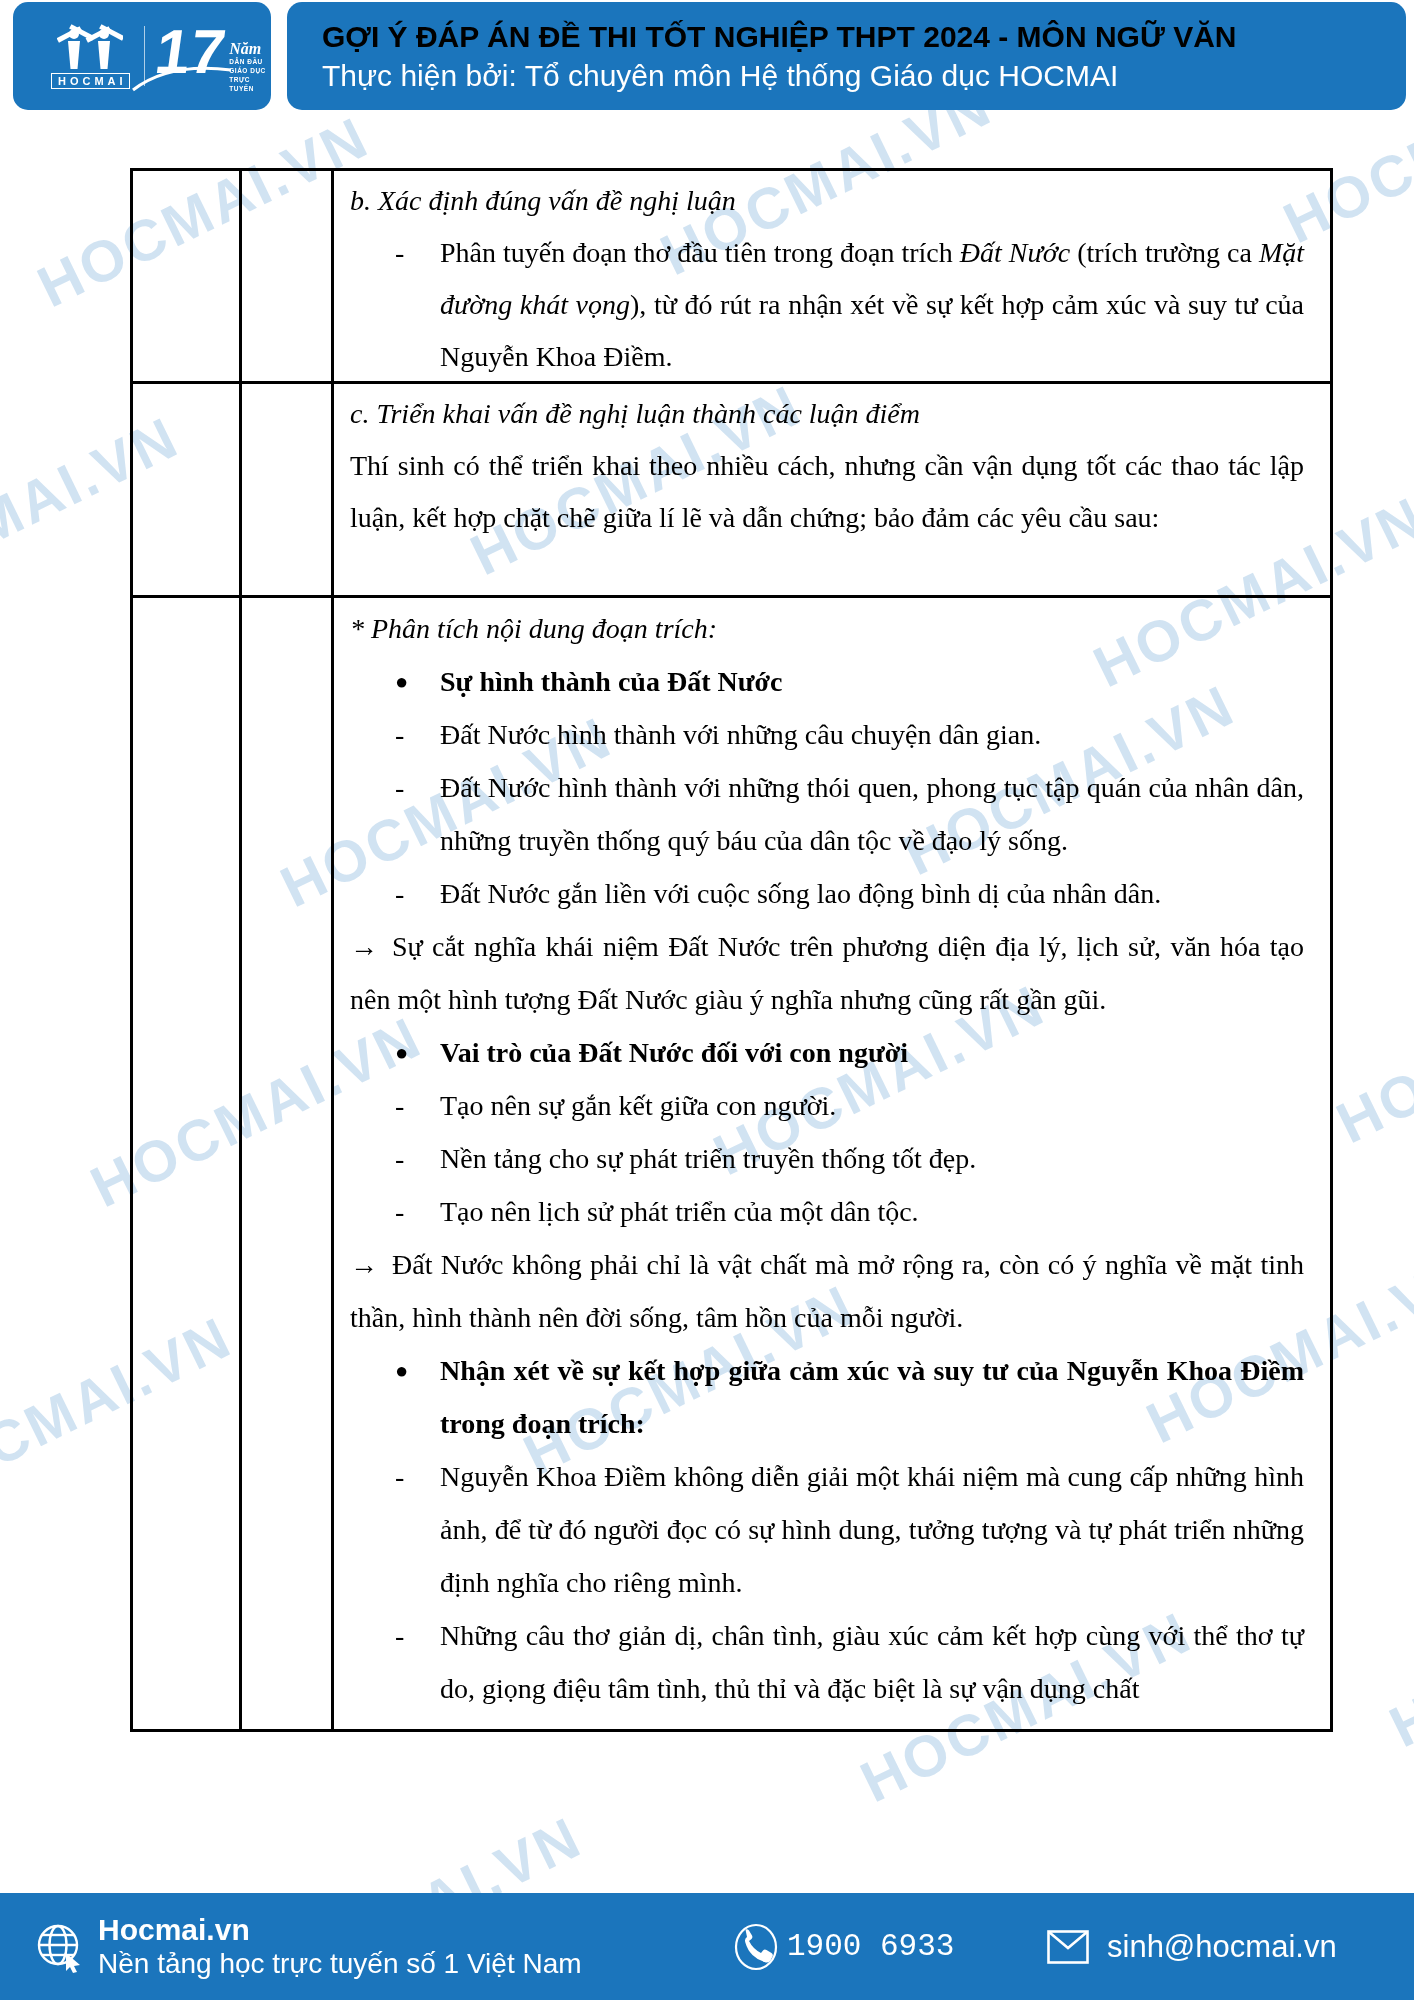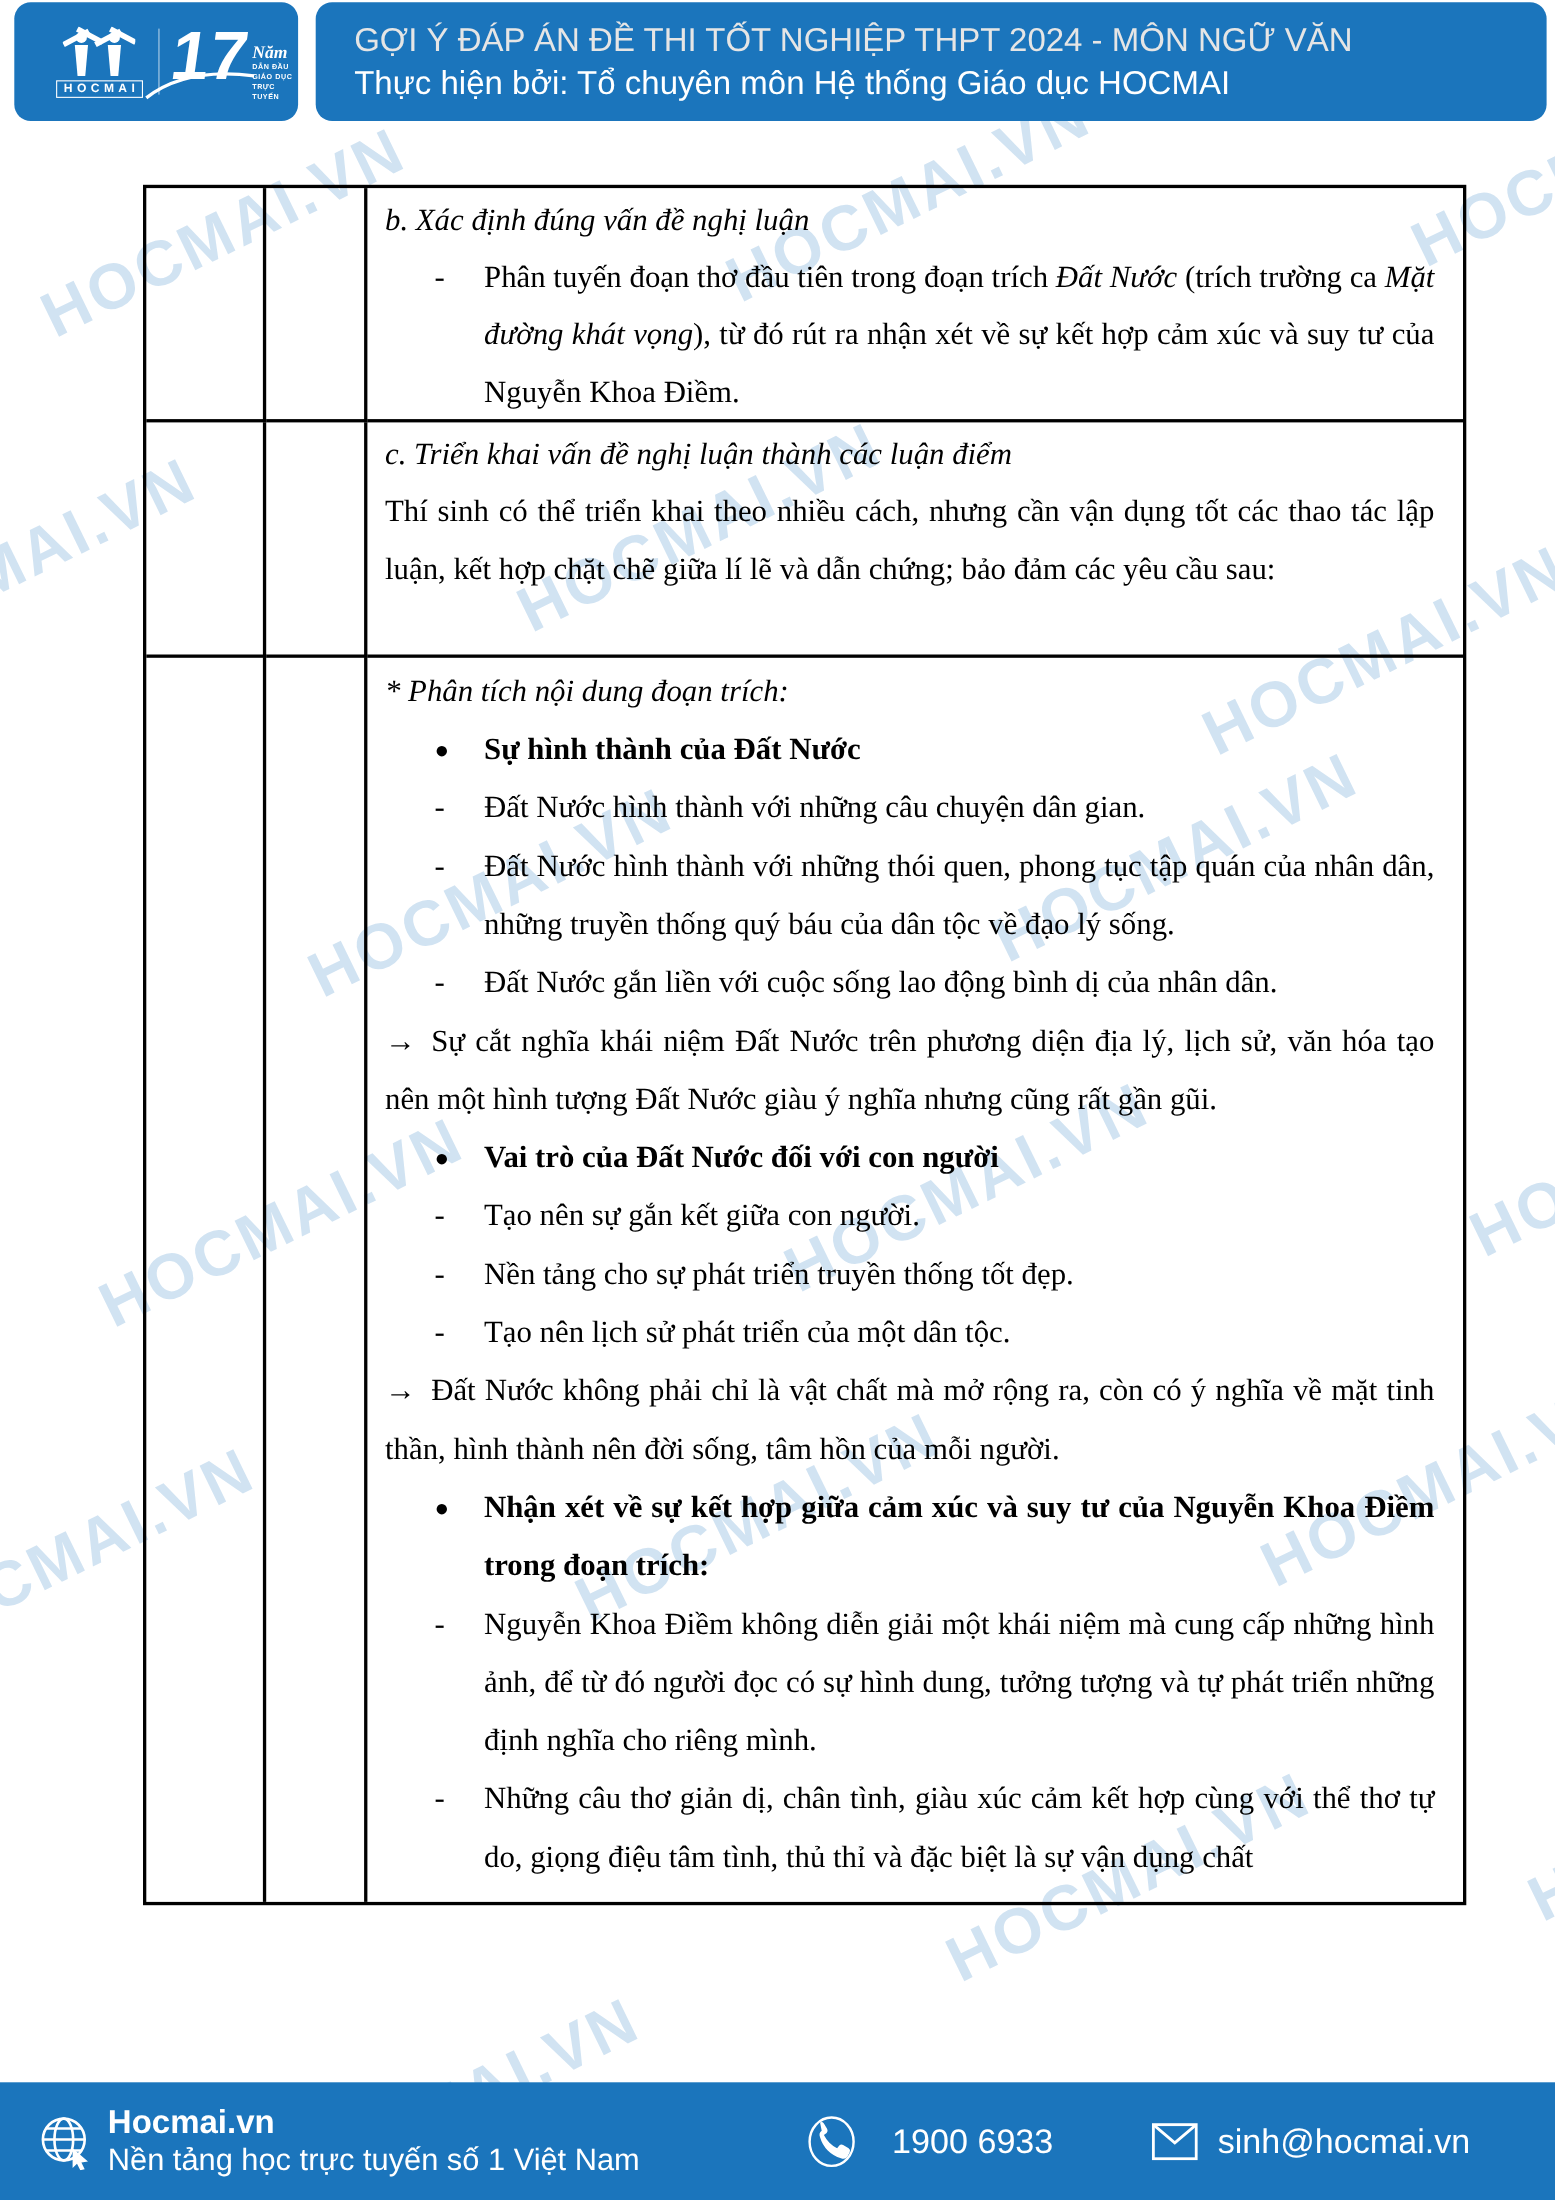--- a/index.html
+++ b/index.html
@@ -22,21 +22,21 @@
   .logo-17{color:#fff;font-family:"Liberation Sans",sans-serif;font-weight:bold;font-size:62px;
            line-height:62px;transform:skewX(-8deg);position:relative;top:-4px;}
   .logo-right{display:flex;flex-direction:column;align-items:flex-start;margin-left:4px;position:relative;top:10px;}
   .logo-nam{color:#fff;font-family:"Liberation Serif",serif;font-style:italic;font-weight:bold;font-size:16px;line-height:17px;}
   .logo-tag{color:#fff;font-family:"Liberation Sans",sans-serif;font-weight:bold;font-size:6.5px;line-height:9px;letter-spacing:0.5px;}
   .logo-swoosh{position:absolute;left:118px;bottom:14px;z-index:1;}
 
   .title-box{position:absolute;left:287px;top:2px;right:8px;height:108px;background:#1b75bc;border-radius:15px;
              z-index:2;display:flex;flex-direction:column;justify-content:center;gap:7px;
              padding-left:35px;box-sizing:border-box;}
-  .hdr-title{color:#e5e5e5;font-family:"Liberation Sans",sans-serif;font-weight:normal;font-size:30px;line-height:32px;}
+  .hdr-title{color:#000000;font-family:"Liberation Sans",sans-serif;font-weight:bold;font-size:30px;line-height:32px;}
   .hdr-subtitle{color:#fff;font-family:"Liberation Sans",sans-serif;font-size:30px;line-height:32px;}
 
   
   .answer-table{position:absolute;left:130px;top:168px;width:1203px;height:1564px;z-index:1;
                 border:3px solid #000;box-sizing:border-box;display:grid;
                 grid-template-columns:109px 92px 1fr;grid-template-rows:213px 214px 1fr;background:transparent;}
   .cell{box-sizing:border-box;overflow:hidden;}
   .cv{border-right:3px solid #000;}
   .ch{border-bottom:3px solid #000;}
   .content-cell{padding:4px 26px 0 16px;font-size:28px;line-height:52px;color:#000;}
@@ -47,21 +47,21 @@
   .li .marker{position:absolute;left:45px;top:0;}
   .li .marker.bullet{font-size:22px;}
   .btext.bold, .bold{font-weight:bold;}
   .arrow-para .arrow{margin-right:14px;}
 
   
   .footer{position:absolute;left:0;top:1893px;width:1414px;height:107px;background:#1b75bc;z-index:2;
           font-family:"Liberation Sans",sans-serif;color:#fff;}
   .f-group{position:absolute;display:flex;align-items:center;}
   .f-left{left:36px;top:50%;transform:translateY(-50%);gap:14px;}
-  .f-phone{left:733px;top:50%;transform:translateY(-50%);gap:32px;}
+  .f-phone{left:733px;top:50%;transform:translateY(-50%);gap:8px;font-family:Liberation Mono, monospace;}
   .f-email{left:1047px;top:50%;transform:translateY(-50%);gap:18px;}
   .f-sitename{font-weight:bold;font-size:30px;line-height:34px;}
   .f-tagline{font-size:28px;line-height:34px;}
   .f-contact{font-size:31px;}
   .icon svg{display:block;}
 </style>
 </head>
 <body>
 
 <div class="page">

